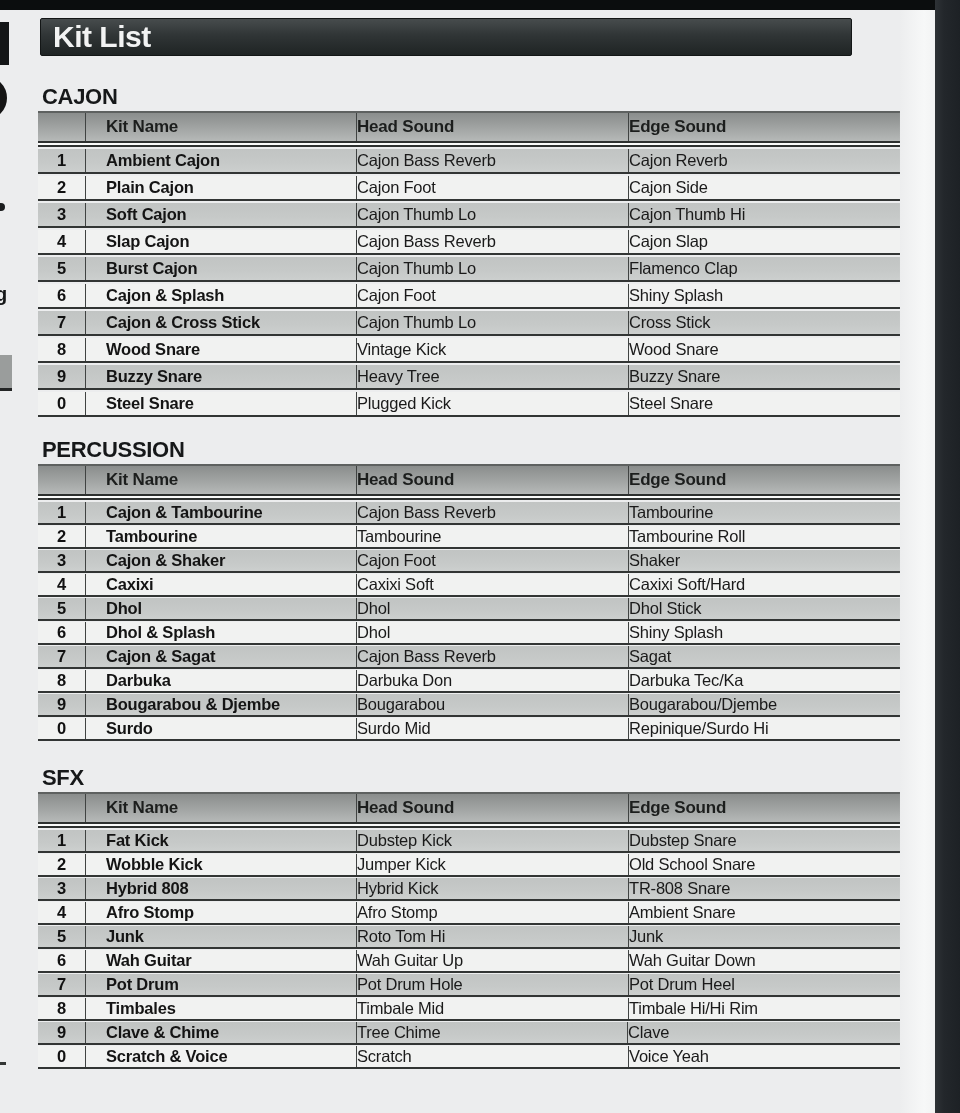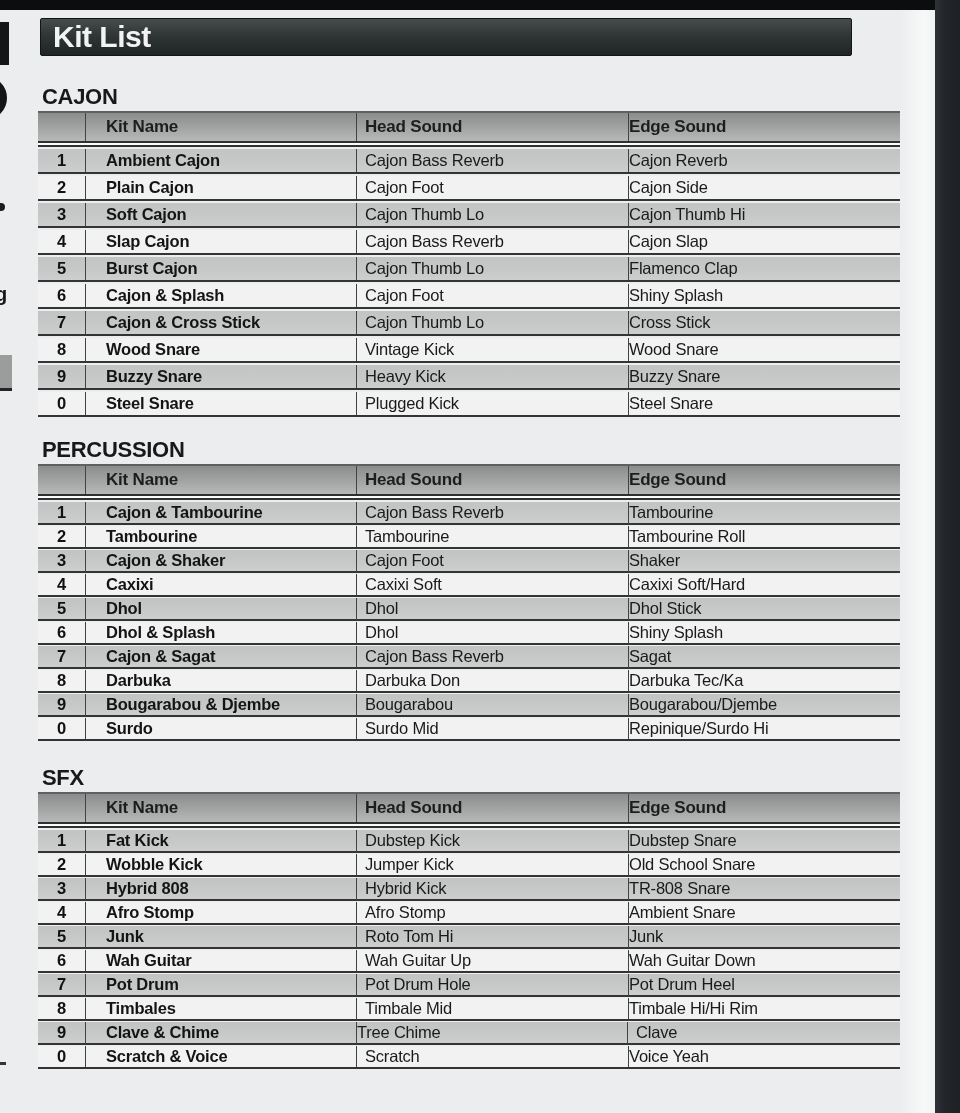--- a/index.html
+++ b/index.html
@@ -50,21 +50,21 @@
   .row{display:flex;align-items:center;box-sizing:border-box;
     border-bottom:2px solid #323534;background:var(--row-light,#f1f2f1);}
   .rows .row:nth-child(odd){
     background:linear-gradient(180deg,#c1c4c3 0%,var(--row-gray,#c6c9c8) 60%,#cccfce 100%);}
   .sec-cajon .row{height:25px;margin-bottom:2px;}
   .sec-perc .row,.sec-sfx .row{height:23px;margin-bottom:1px;}
   .cell{box-sizing:border-box;height:100%;display:flex;align-items:center;overflow:hidden;}
   .c-num{width:47px;justify-content:center;font-weight:bold;font-size:16.5px;color:#111;}
   .c-kit{width:271px;border-left:1px solid #404342;padding-left:20px;
     font-weight:bold;font-size:16.5px;color:#141414;letter-spacing:-0.2px;}
-  .c-head{width:272px;border-left:1px solid #404342;padding-left:8px;
+  .c-head{width:272px;border-left:1px solid #404342;
     font-size:16.5px;color:#1a1a1a;letter-spacing:-0.2px;}
   .c-edge{width:271px;border-left:1px solid #404342;
     font-size:16.5px;color:#1a1a1a;letter-spacing:-0.2px;}
 </style>
 </head>
 <body style="--page-bg: #ecedee; --title-bar: #303536; --header-gray: #a2a5a4; --row-gray: #c6c9c8; --row-light: #f1f2f1;">
 
 <div class="top-black-bar"></div>
 <div class="right-dark-strip"></div>
 <div class="page-edge-glow"></div>
@@ -135,21 +135,21 @@
         </div>
         <div class="row">
           <div class="cell c-num">8</div>
           <div class="cell c-kit">Wood Snare</div>
           <div class="cell c-head">Vintage Kick</div>
           <div class="cell c-edge">Wood Snare</div>
         </div>
         <div class="row">
           <div class="cell c-num">9</div>
           <div class="cell c-kit">Buzzy Snare</div>
-          <div class="cell c-head">Heavy Kick</div>
+          <div class="cell c-head">Heavy Tree</div>
           <div class="cell c-edge">Buzzy Snare</div>
         </div>
         <div class="row">
           <div class="cell c-num">0</div>
           <div class="cell c-kit">Steel Snare</div>
           <div class="cell c-head">Plugged Kick</div>
           <div class="cell c-edge">Steel Snare</div>
         </div>
       </div>
   </div>

